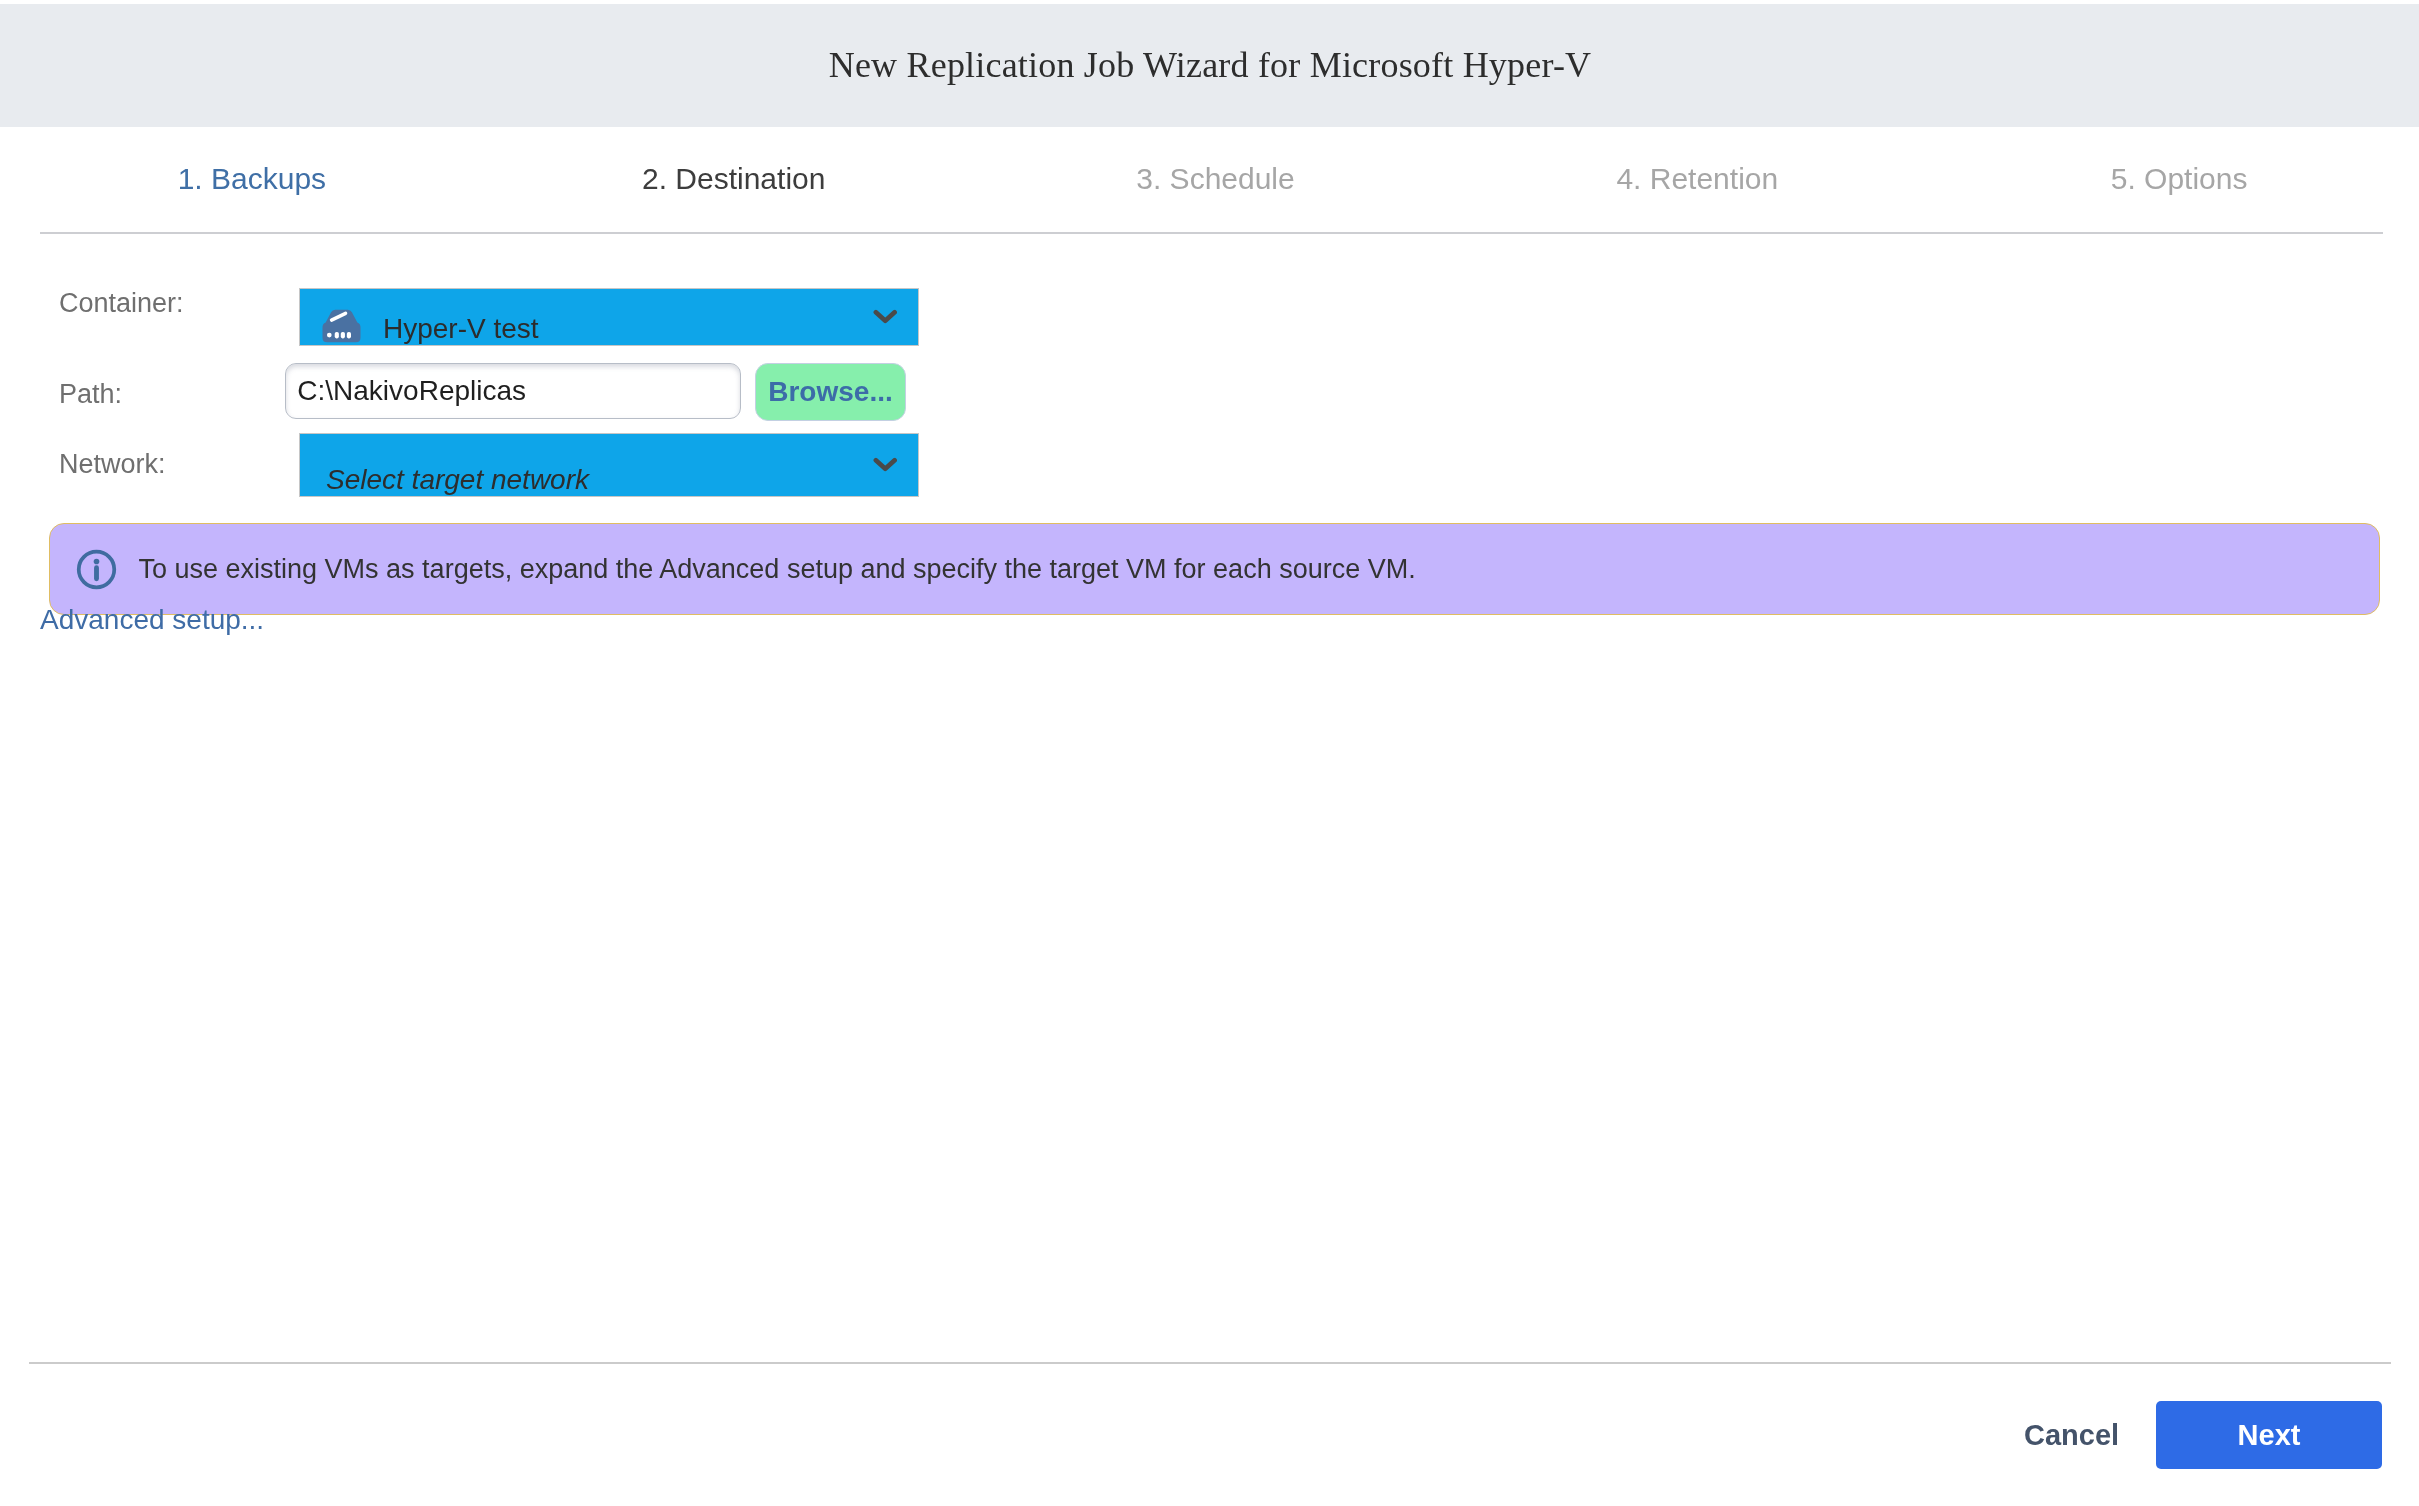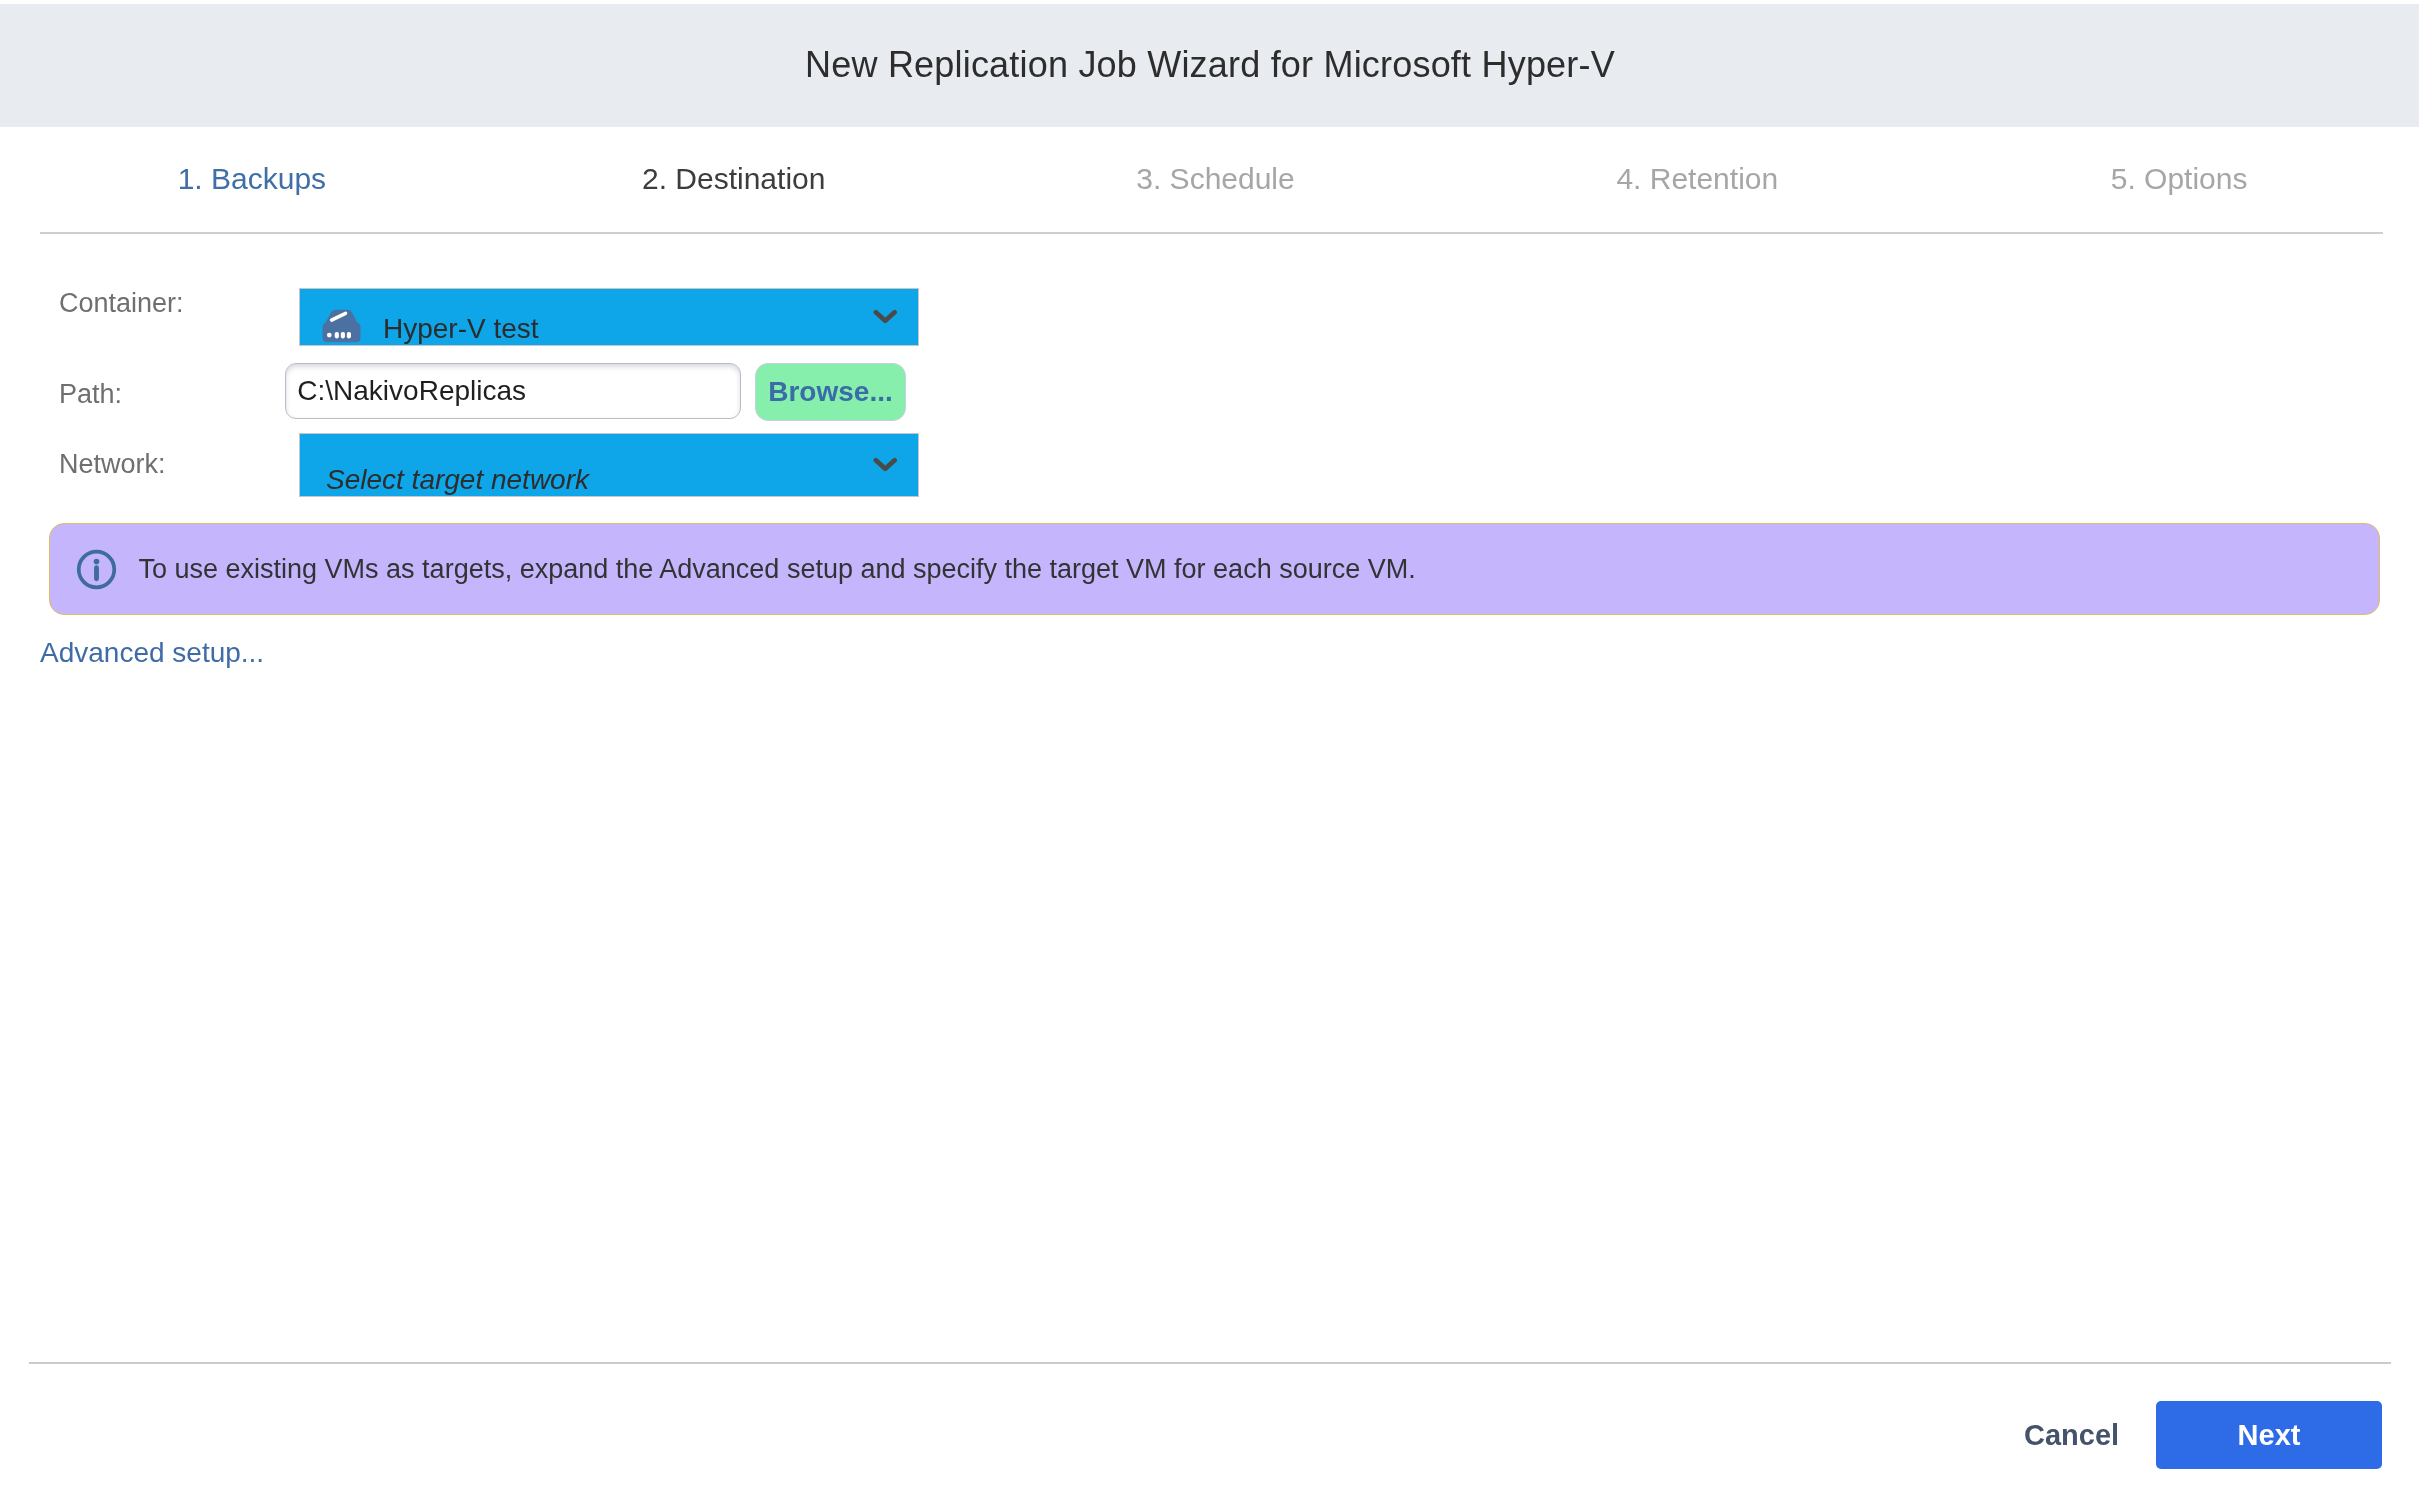--- a/index.html
+++ b/index.html
@@ -8,21 +8,21 @@
     position:relative;
     background:#ffffff;
     font-family:"Liberation Sans","DejaVu Sans",sans-serif;
     overflow:hidden;
   }
 
   
   .wizard-header {
     position:absolute; left:0; top:3.8px; width:2420px; height:123px;
     background:#e8ebef;
-    display:flex; align-items:center; justify-content:center;
+    display:flex; align-items:center; justify-content:center;font-family:Liberation Serif, serif;
   }
   .wizard-title { font-size:36px; color:#2d2d2d; letter-spacing:0.2px; }
 
   
   .steps {
     position:absolute; left:0; top:127px; width:2420px; height:104px;
     display:flex;
   }
   .step {
     flex:1; display:flex; align-items:center; justify-content:center;
@@ -76,21 +76,21 @@
   
   .info-banner {
     position:absolute; left:49px; top:523px; width:2331px; height:92px;
     background:#c4b5fd; border:1.9px solid #e0bd62; border-radius:15px;
     display:flex; align-items:center;
   }
   .info-icon { margin-left:24.5px; flex:0 0 auto; display:block; }
   .info-text { margin-left:21px; font-size:27px; color:#333333; }
 
   .advanced-link {
-    position:absolute; left:40px; top:637px;
+    position:absolute; left:40px; top:604px;
     font-size:28px; color:#3f6ca6; cursor:pointer;
   }
 
   
   .footer-divider {
     position:absolute; left:29px; top:1362px; width:2362px; height:1.9px;
     background:#cbcbcb;
   }
   .cancel-btn {
     position:absolute; left:2024px; top:1401px; width:94px; height:68px;

